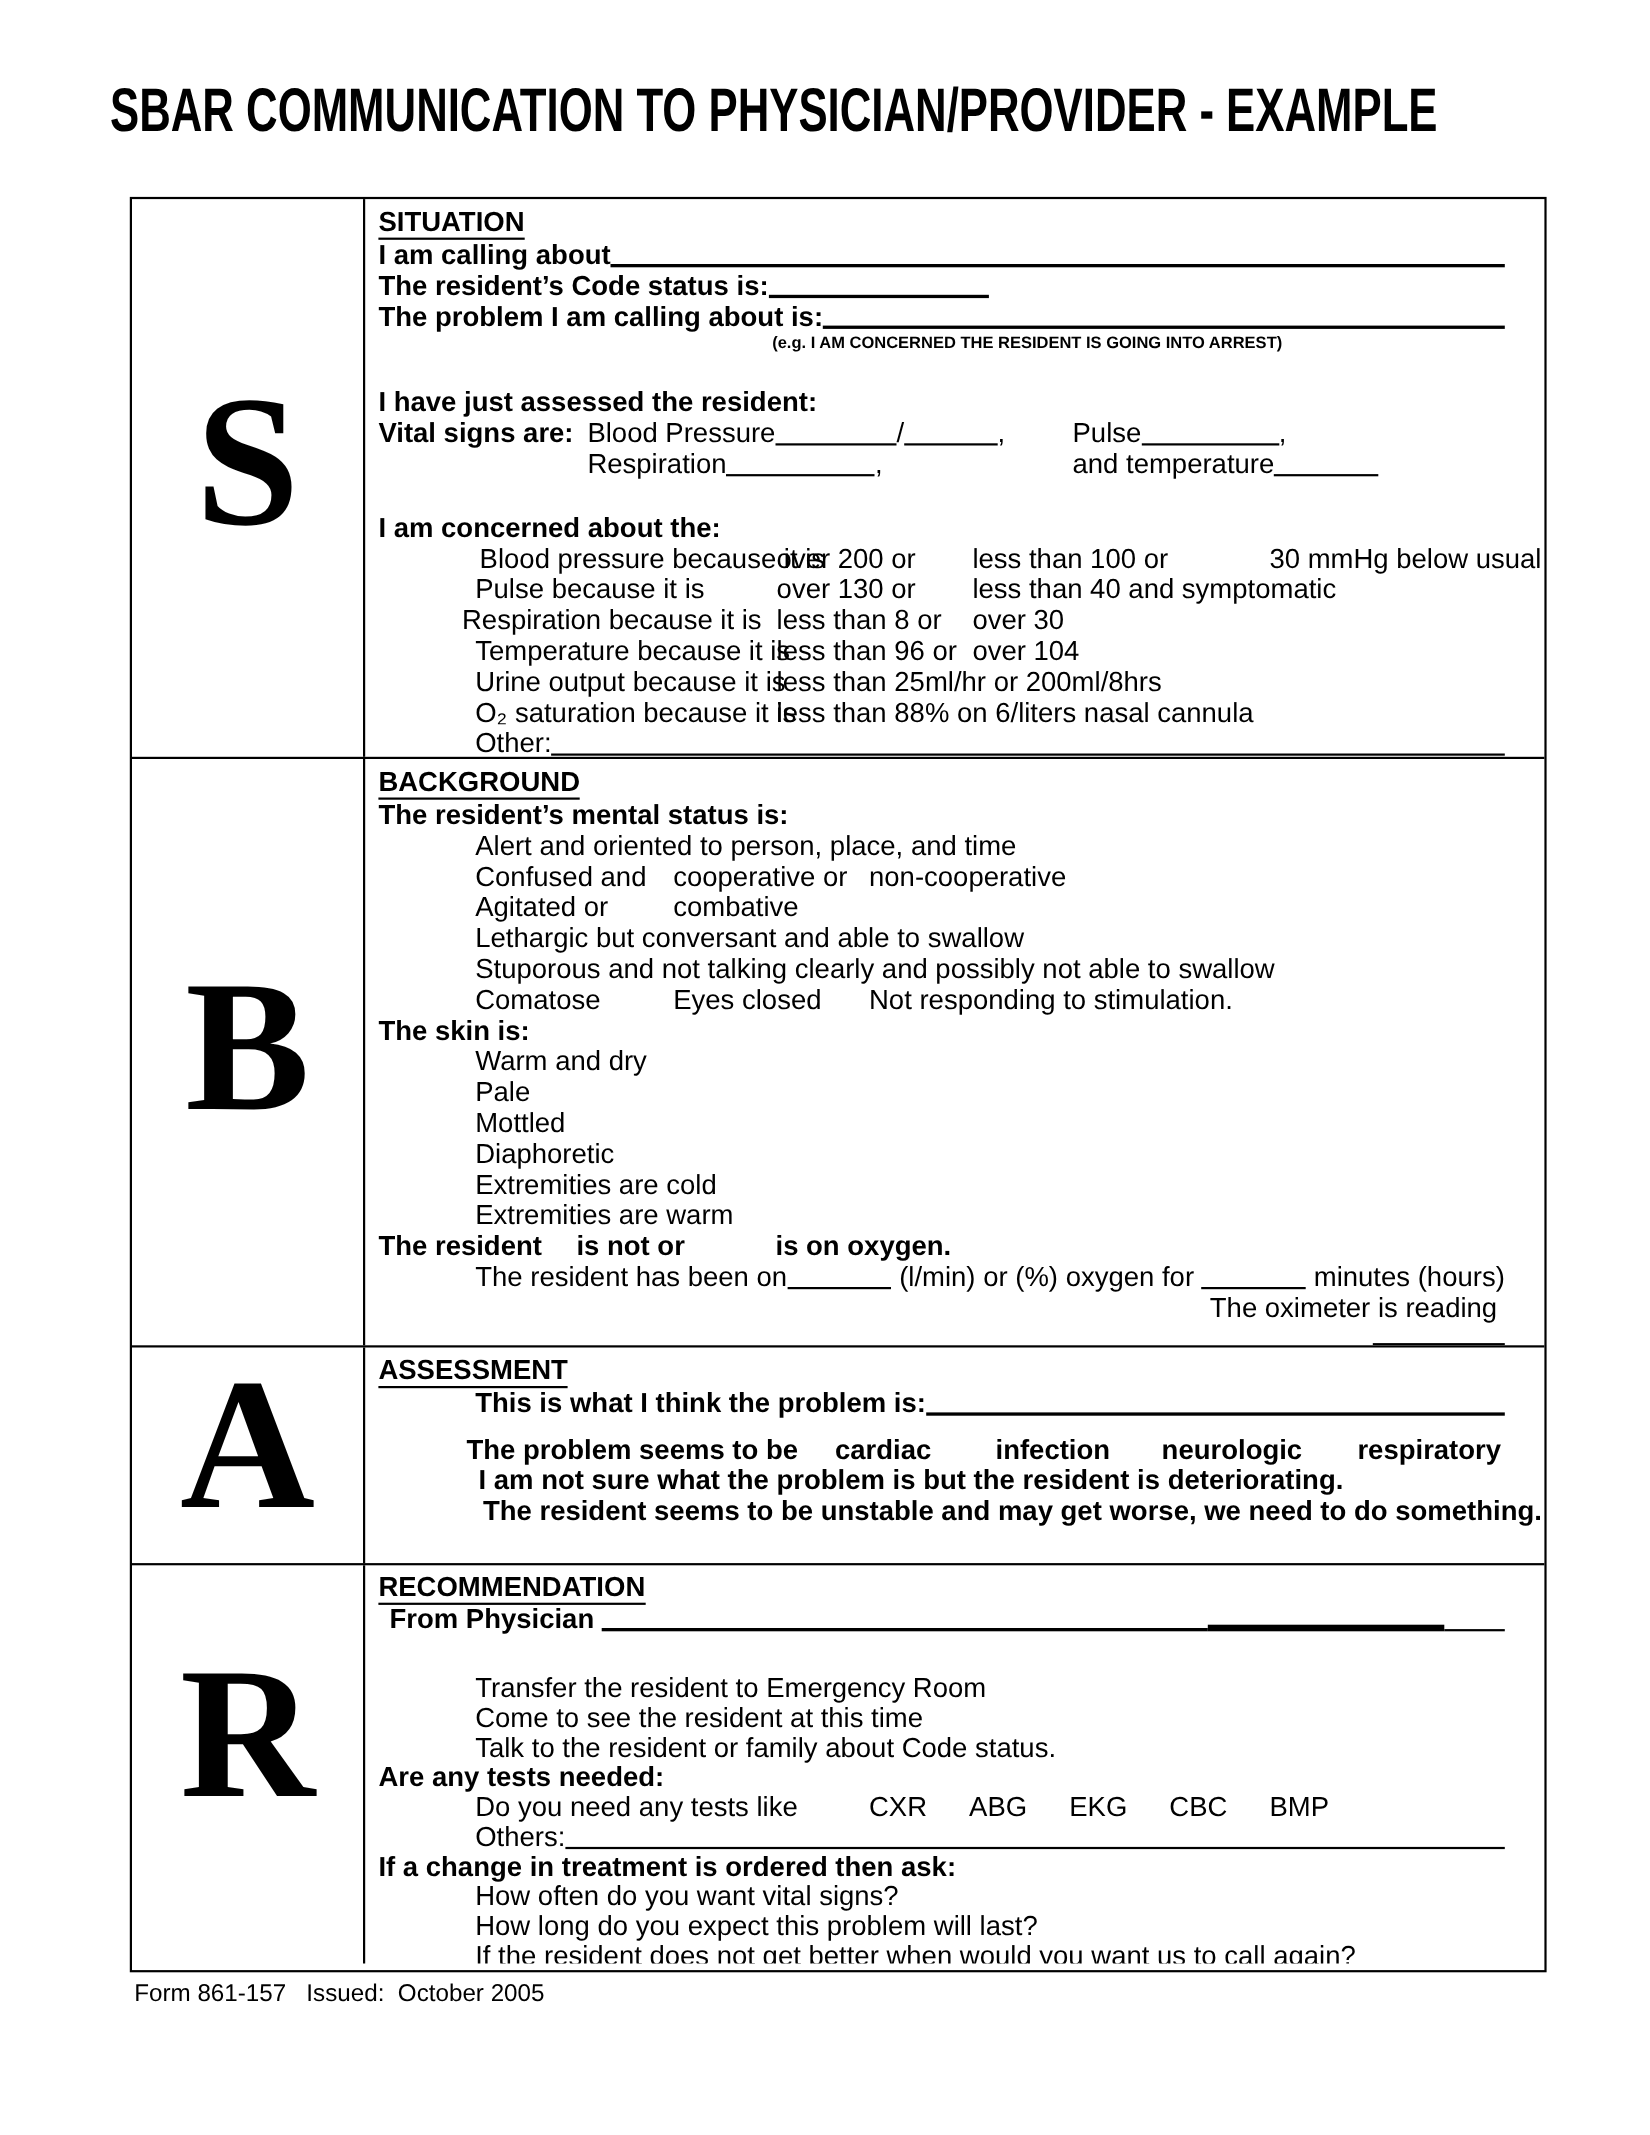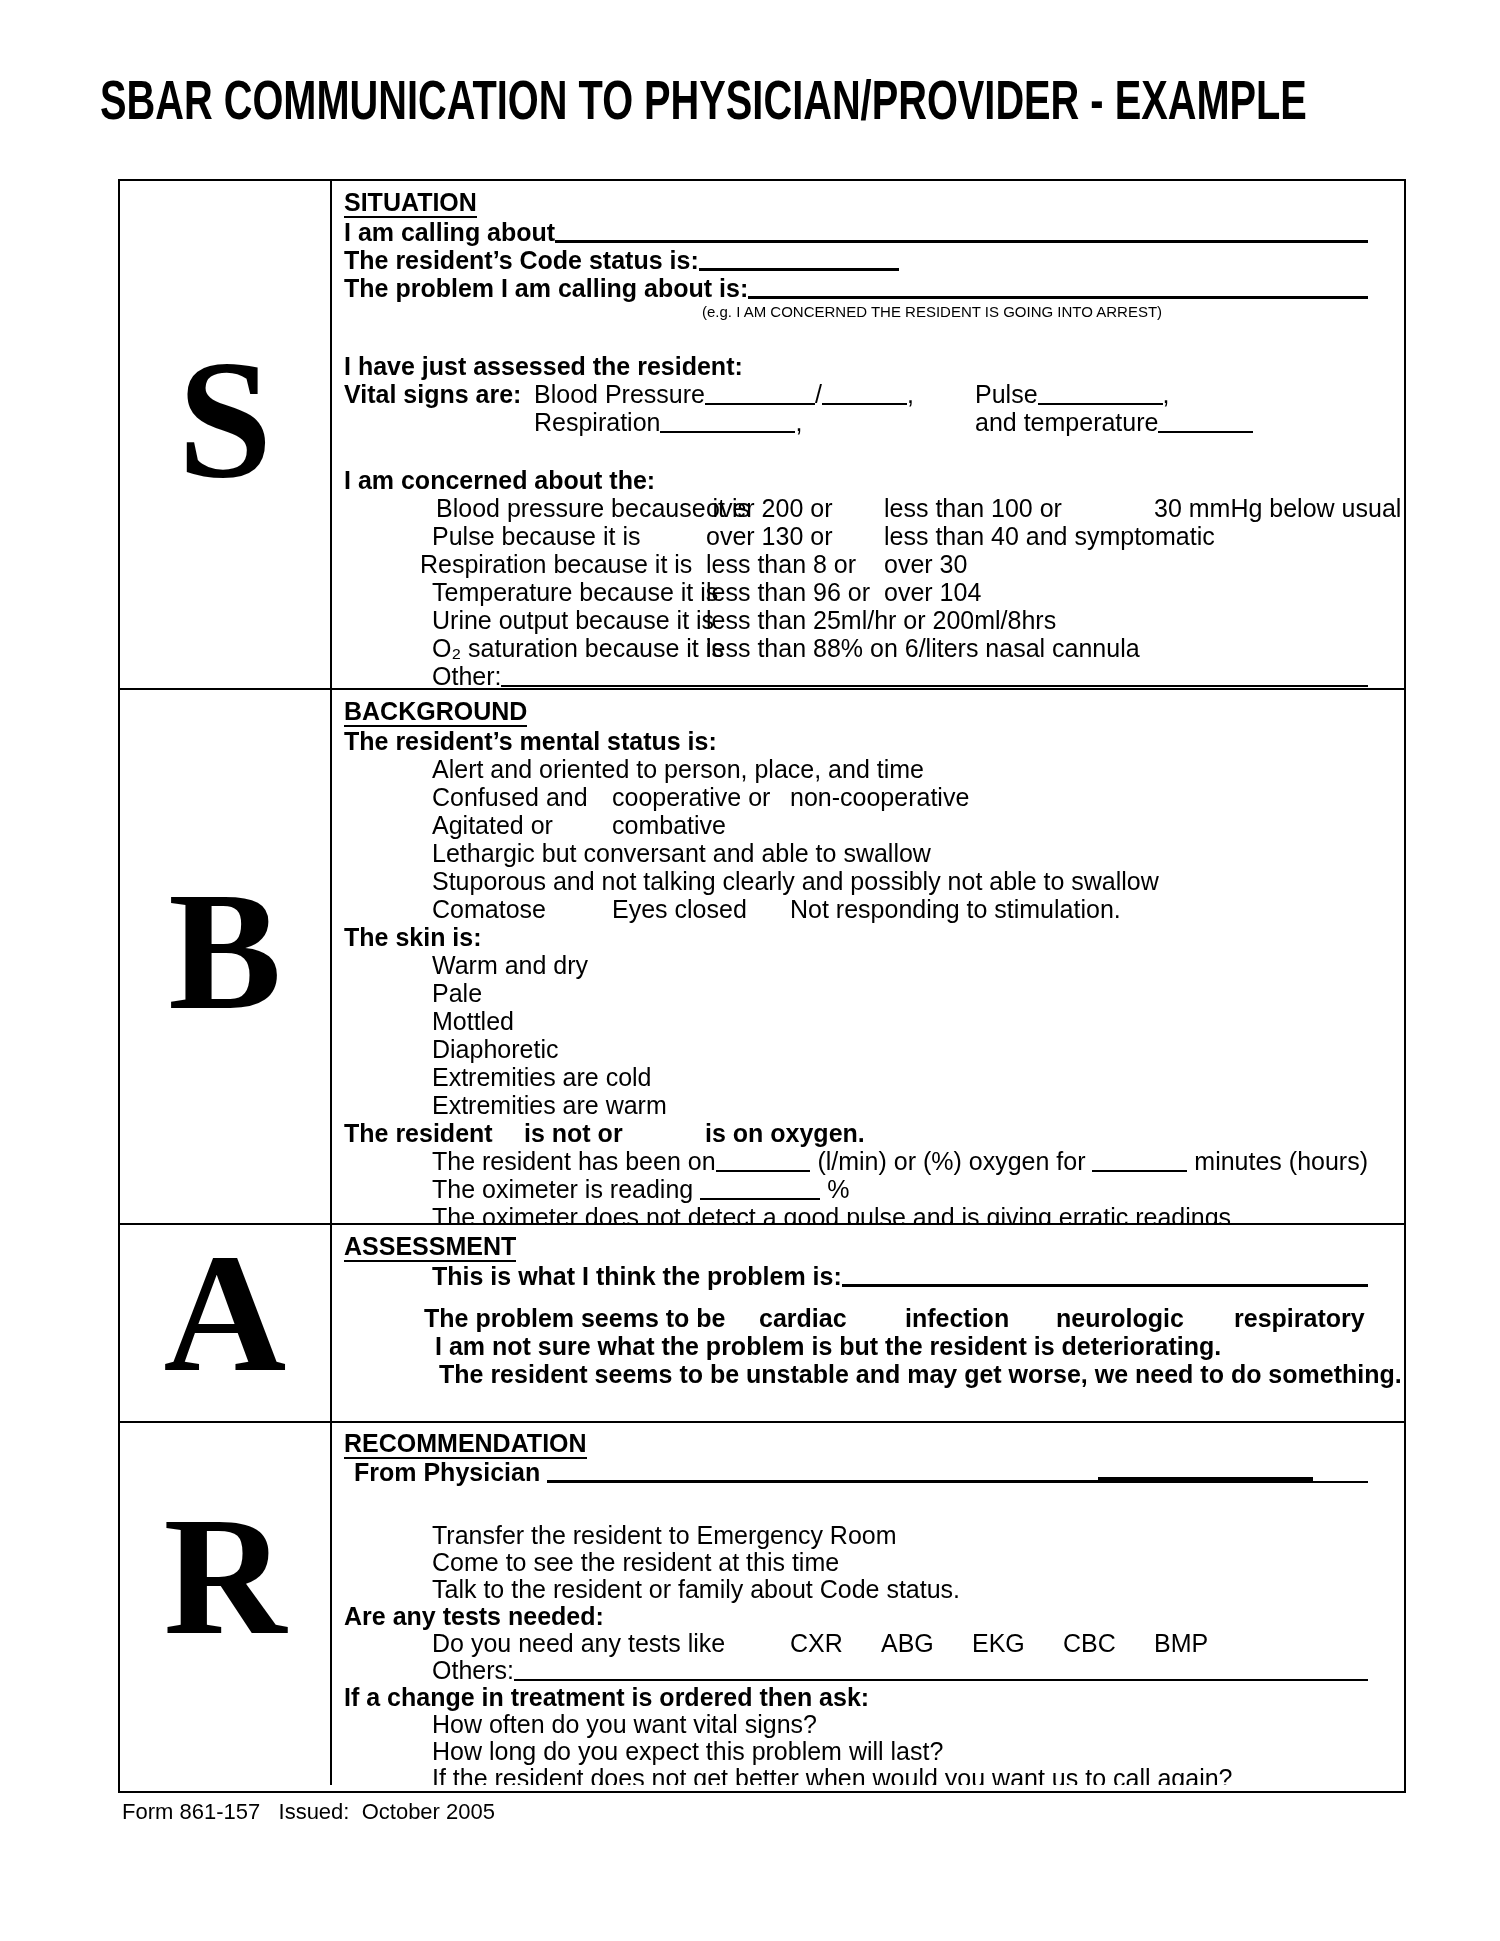--- a/index.html
+++ b/index.html
@@ -16,21 +16,21 @@
                display:flex;align-items:center;justify-content:center;}
   .big-letter{font-family:"Liberation Serif",serif;font-weight:bold;font-size:170px;line-height:1;}
   .row-s .big-letter{transform:translateY(-16px);}
   .row-b .big-letter{transform:translateY(-6px);}
   .row-a .big-letter{transform:translateY(-10px);}
   .row-r .big-letter{transform:translateY(-28px);}
   .content-cell{flex:1 1 auto;padding:7px 36px 0 12px;overflow:hidden;}
   .line{position:relative;display:flex;align-items:flex-end;min-height:28px;
         font-size:25px;line-height:28px;white-space:pre;}
   .row-r .line{min-height:27px;line-height:27px;}
-  .line.small{font-size:15px;line-height:20px;min-height:20px;}
+  .line.small{font-size:15px;line-height:20px;min-height:20px;font-weight:bold;}
   .tx{white-space:pre;}
   .tx.b{font-weight:bold;}
   .tx.u{border-bottom:2px solid #000;padding-bottom:0px;}
   .bl{display:inline-block;height:18px;border-bottom:2px solid #000;margin-bottom:3px;}
   .bl.bb{border-bottom-width:3px;}
   .bl.thick{border-bottom-width:6px;}
   .bl.fill{flex:1 1 auto;}
   .tab{position:absolute;bottom:0;display:inline-flex;align-items:flex-end;white-space:pre;}
   .footer{position:absolute;left:122px;top:1799px;font-size:22px;white-space:pre;}
 </style>
@@ -79,21 +79,21 @@
           <div class="line"><span class="tab" style="left: 88px;"><span class="tx">Comatose</span></span><span class="tab" style="left: 268px;"><span class="tx">Eyes closed</span></span><span class="tab" style="left: 446px;"><span class="tx">Not responding to stimulation.</span></span></div>
           <div class="line"><span class="tx b">The skin is:</span></div>
           <div class="line" style="padding-left: 88px;"><span class="tx">Warm and dry</span></div>
           <div class="line" style="padding-left: 88px;"><span class="tx">Pale</span></div>
           <div class="line" style="padding-left: 88px;"><span class="tx">Mottled</span></div>
           <div class="line" style="padding-left: 88px;"><span class="tx">Diaphoretic</span></div>
           <div class="line" style="padding-left: 88px;"><span class="tx">Extremities are cold</span></div>
           <div class="line" style="padding-left: 88px;"><span class="tx">Extremities are warm</span></div>
           <div class="line"><span class="tab" style="left: 0px;"><span class="tx b">The resident</span></span><span class="tab" style="left: 180px;"><span class="tx b">is not or</span></span><span class="tab" style="left: 361px;"><span class="tx b">is on oxygen.</span></span></div>
           <div class="line" style="padding-left: 88px; justify-content: flex-end;"><span class="tx">The resident has been on</span><span class="bl" style="width: 110px;"></span><span class="tx"> (l/min) or (%) oxygen for </span><span class="bl" style="width: 110px;"></span><span class="tx"> minutes (hours)</span></div>
-          <div class="line" style="padding-left: 88px;"><span class="tx">The oximeter is reading </span><span class="bl" style="width: 120px;"></span><span class="tx"> %</span></div>
+          <div class="line" style="padding-left: 88px; flex-direction: column;"><span class="tx">The oximeter is reading </span><span class="bl" style="width: 120px;"></span><span class="tx"> %</span></div>
           <div class="line" style="padding-left: 88px;"><span class="tx">The oximeter does not detect a good pulse and is giving erratic readings.</span></div>
         </div>
     </div>
     <div class="row row-a">
       <div class="letter-cell">
         <span class="big-letter">A</span>
       </div>
       <div class="content-cell">
           <div class="line"><span class="tx b u">ASSESSMENT</span></div>
           <div class="line" style="padding-left: 88px;"><span class="tx b">This is what I think the problem is:</span><span class="bl bb fill"></span></div>

